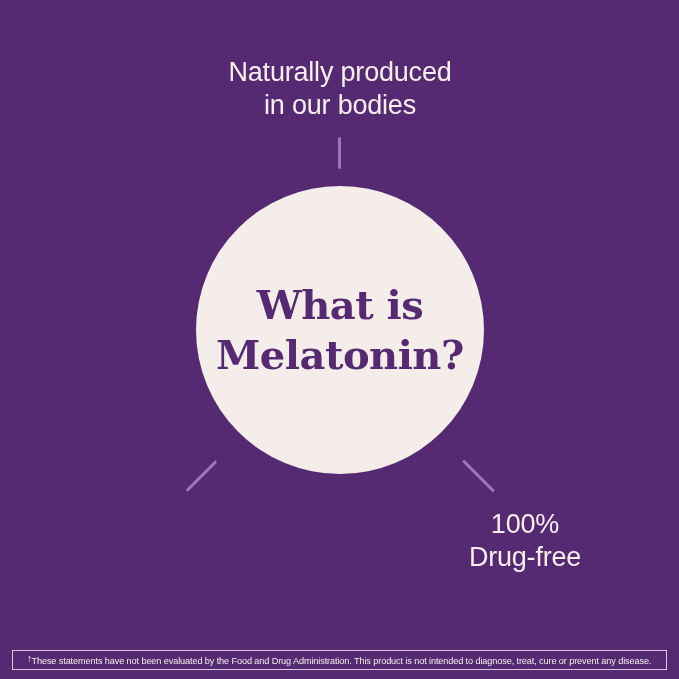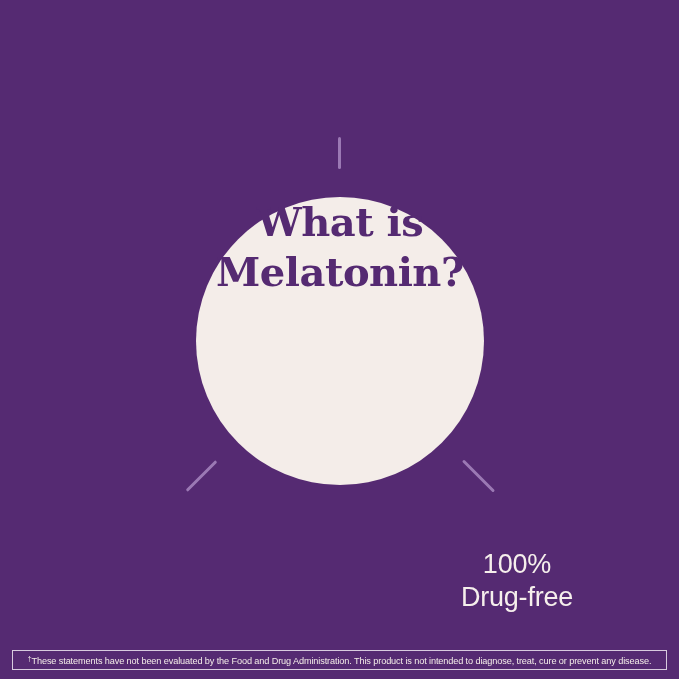--- a/index.html
+++ b/index.html
@@ -43,27 +43,27 @@
     left: 477px;
     top: 454px;
     transform: rotate(-45deg);
     transform-origin: center center;
   }
 
   
   .center-circle {
     position: absolute;
     left: 196px;
-    top: 197px;
+    top: 186px;
     width: 288px;
     height: 288px;
     border-radius: 50%;
     background: #F4EDE9;
     display: flex;
-    align-items: flex-start;
+    align-items: center;
     justify-content: center;
   }
   .center-title {
     font-family: "DejaVu Serif", "Liberation Serif", serif;
     font-weight: bold;
     font-size: 40px;
     line-height: 50px;
     color: #552A72;
     text-align: center;
     letter-spacing: -0.5px;
@@ -87,24 +87,23 @@
     left: 140px;
     top: 56px;
     width: 400px;
   }
   .label-bottom-left {
     left: 20px;
     top: 508px;
     width: 310px;
   }
   .label-bottom-right {
-    left: 382px;
+    left: 390px;
     top: 508px;
     width: 270px;
-    margin-top: 40px;
   }
 
   
   .disclaimer-box {
     position: absolute;
     left: 12px;
     top: 650px;
     width: 655px;
     height: 20px;
     box-sizing: border-box;
@@ -136,20 +135,22 @@
 
   <div class="connector connector-top"></div>
   <div class="connector connector-bottom-left"></div>
   <div class="connector connector-bottom-right"></div>
 
   <div class="center-circle">
     <h1 class="center-title">What is
 Melatonin?</h1>
   </div>
 
+  <div class="label label-top">Naturally produced
+in our bodies</div>
   <div class="label label-bottom-right">100%
 Drug-free</div>
 
   <div class="disclaimer-box">
     <div class="disclaimer-text"><sup>†</sup><span>These statements have not been evaluated by the Food and Drug Administration. This product is not intended to diagnose, treat, cure or prevent any disease.</span></div>
   </div>
 
 </div>
 
 </body></html>

